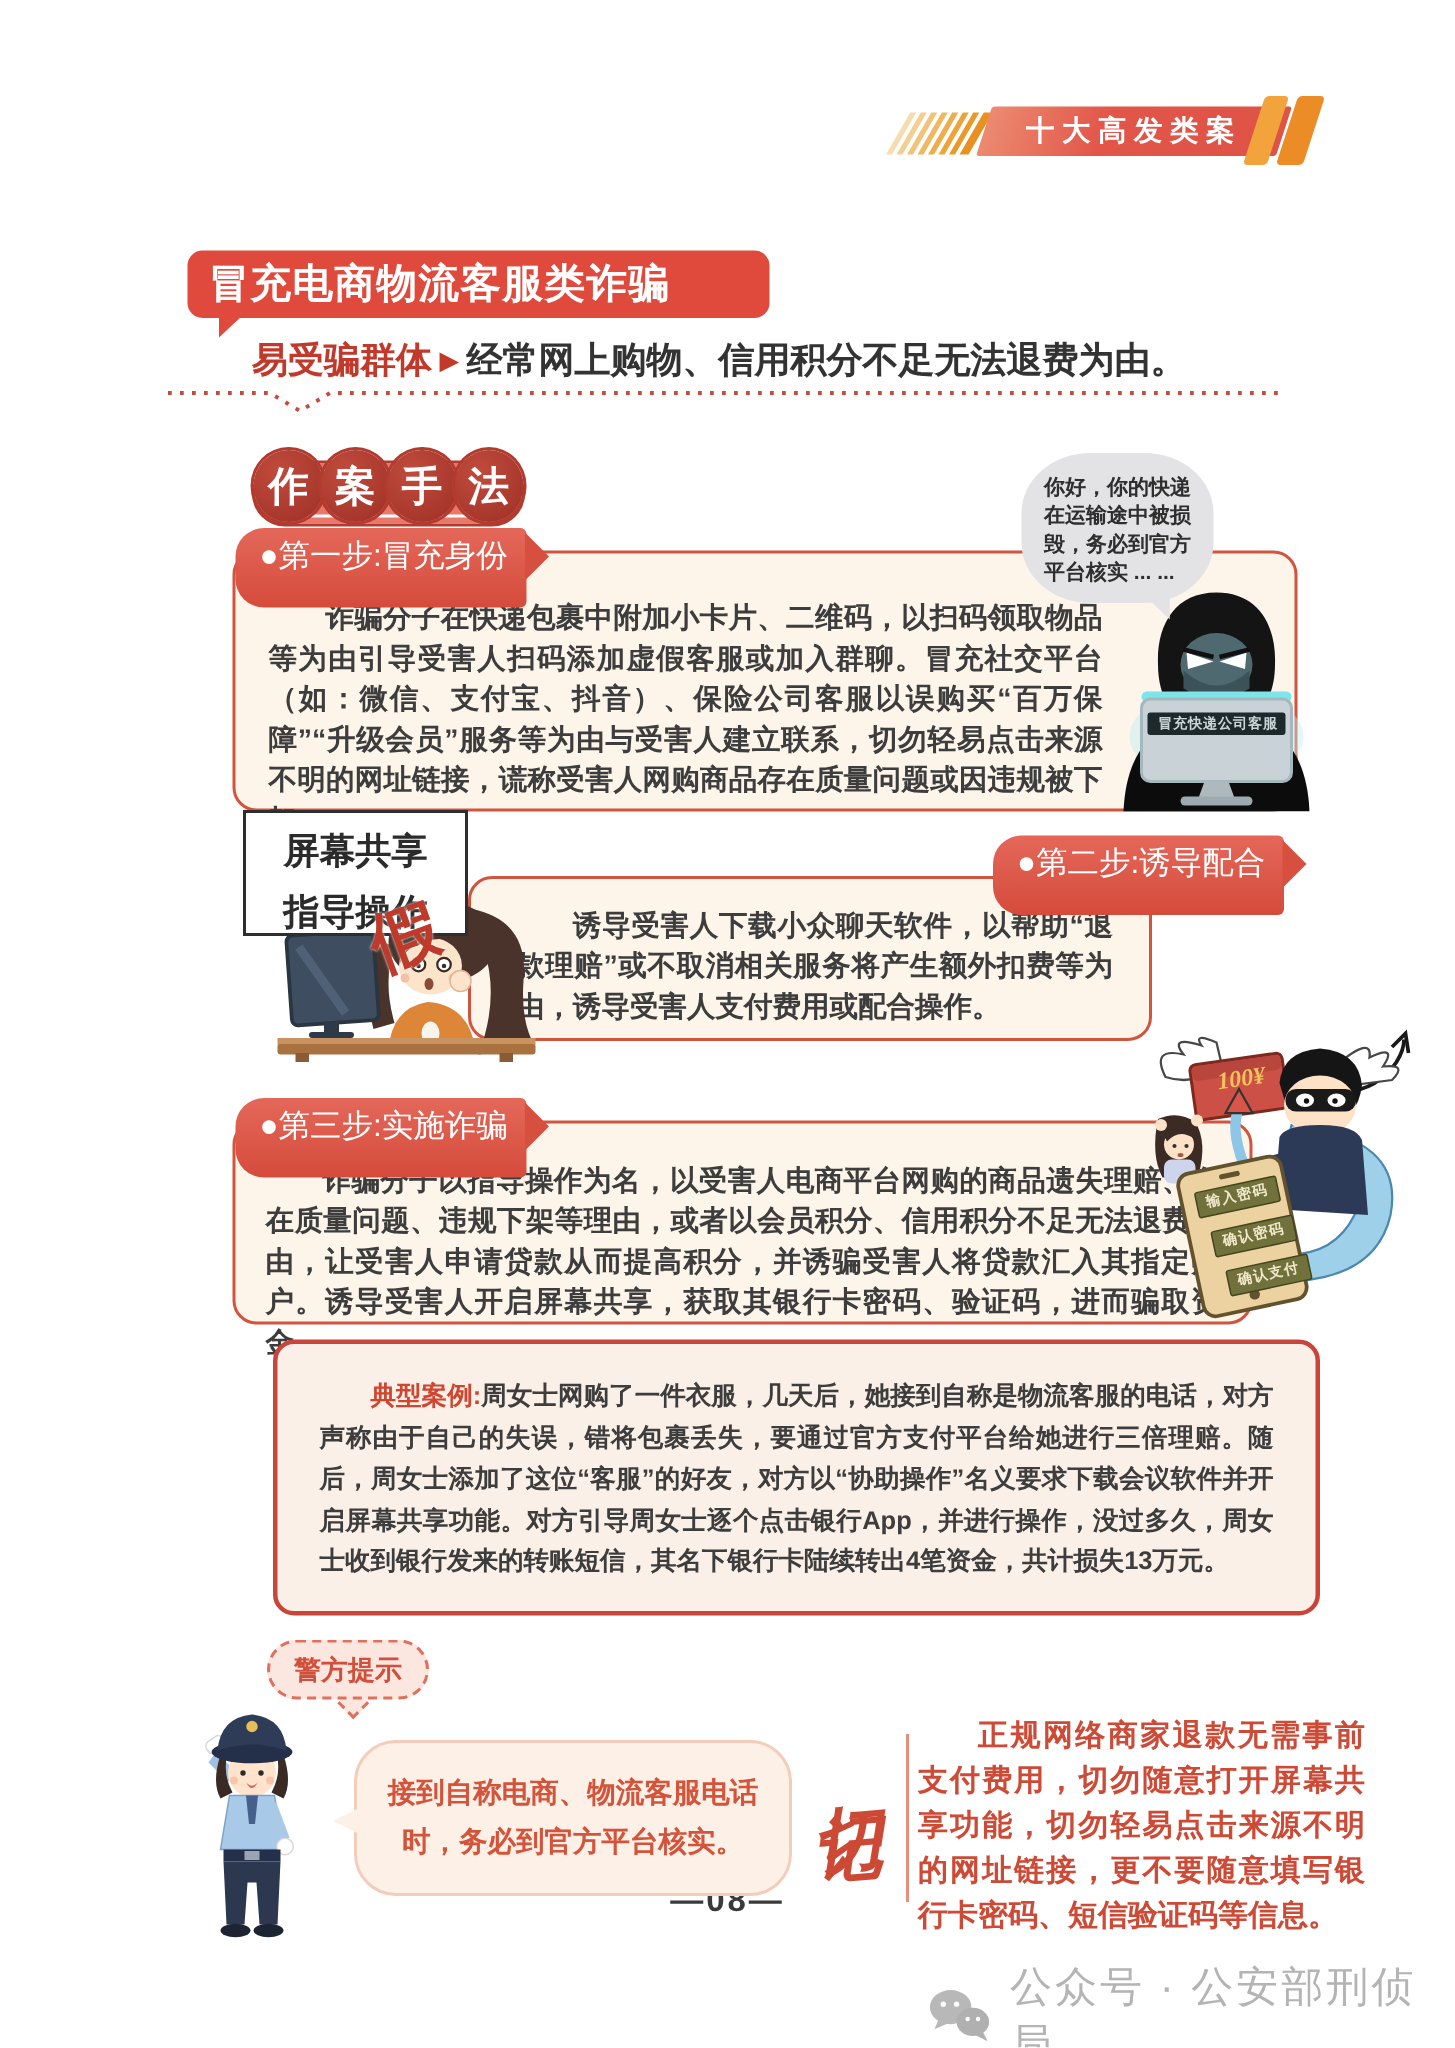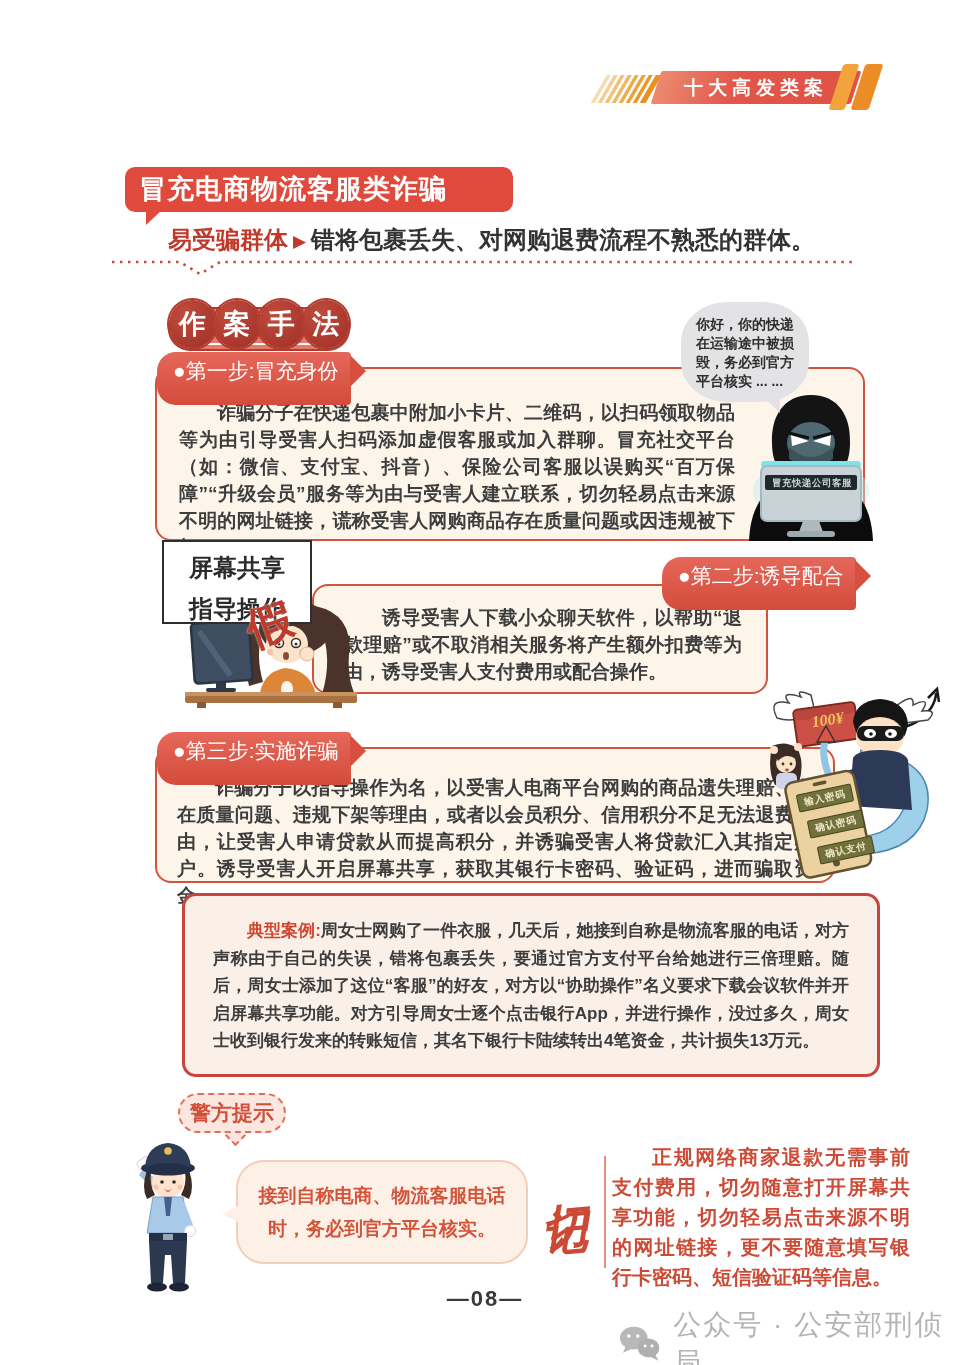--- a/index.html
+++ b/index.html
@@ -59,32 +59,32 @@
   .pbtn3{left:818px;top:841px;}
   .packet-label{position:absolute;left:799px;top:711px;width:58px;height:24px;transform:rotate(-8deg);z-index:4;
       color:#efc35b;font-size:16px;font-weight:bold;font-style:italic;text-align:center;font-family:"Liberation Serif",serif;}
   
   .case-box{position:absolute;left:182px;top:893px;width:698px;height:184px;background:#fbf0e8;border:3px solid #c9443a;border-radius:14px;
       box-sizing:border-box;padding:21px 28px;z-index:1;}
   .case-box p{margin:0;font-size:17px;line-height:27.5px;font-weight:bold;color:#3d3d3d;text-align:justify;text-indent:2em;}
   .case-label{color:#d0452f;}
   
   .police-badge{position:absolute;left:178px;top:1093px;width:108px;height:40px;background:#fce7e0;border:2px dashed #e0705c;border-radius:20px;
-      box-sizing:border-box;text-align:center;line-height:36px;font-size:21px;font-weight:bold;color:#d0503c;z-index:2;}
+      box-sizing:border-box;text-align:center;line-height:36px;font-size:18px;font-weight:bold;color:#d0503c;z-index:2;}
   .police-badge-tail{position:absolute;left:228px;top:1128px;width:13px;height:13px;background:#fce7e0;border-right:2px dashed #e0705c;border-bottom:2px dashed #e0705c;transform:rotate(45deg);z-index:1;}
   .tip-bubble{position:absolute;left:236px;top:1160px;width:292px;height:104px;background:#fdf0e7;border:2px solid #f4cdba;border-radius:28px;
       box-sizing:border-box;padding:17px 10px 0;text-align:center;font-size:19px;line-height:33px;font-weight:bold;color:#d4543b;z-index:2;}
   .tip-tail{position:absolute;left:222px;top:1205px;width:0;height:0;border-right:18px solid #fdf0e7;border-top:9px solid transparent;border-bottom:9px solid transparent;z-index:3;}
   .remember{position:absolute;left:534px;top:1166px;height:130px;writing-mode:vertical-rl;font-size:46px;font-weight:bold;color:#cc4a35;
       font-family:"Liberation Serif","DejaVu Serif",serif;font-style:italic;transform:rotate(-5deg);letter-spacing:6px;}
   .vdivider{position:absolute;left:604px;top:1156px;width:2px;height:112px;background:#e5907c;}
   .advice{position:absolute;left:612px;top:1142px;width:298px;margin:0;font-size:20px;line-height:30px;font-weight:bold;color:#cd4b36;
       text-align:justify;text-indent:2em;}
   
-  .page-number{position:absolute;left:0;top:1286px;width:970px;text-align:center;font-size:22px;font-weight:bold;color:#3a3a3a;letter-spacing:2px;}
+  .page-number{position:absolute;left:0;top:1254px;width:970px;text-align:center;font-size:22px;font-weight:bold;color:#3a3a3a;letter-spacing:2px;}
   .footer{position:absolute;left:618px;top:1306px;display:flex;align-items:center;gap:10px;}
   .footer span{font-size:28px;color:#b4b4b4;letter-spacing:2px;}
 </style>
 </head>
 <body>
 
 <div class="page">
 
   <svg class="hstripes" viewBox="0 0 70 32">
     <g transform="skewX(-30)">
@@ -104,21 +104,21 @@
   <div class="hbar hbar1"></div>
   <div class="hbar hbar2"></div>
 
   <div class="title-banner">
     <span>冒充电商物流客服类诈骗</span>
   </div>
   <div class="title-tail"></div>
   <div class="subtitle">
     <span class="aud">易受骗群体</span>
     <span class="arr">▶</span>
-    <span class="txt">错将包裹丢失、对网购退费流程不熟悉的群体。</span>
+    <span class="txt">经常网上购物、信用积分不足无法退费为由。</span>
   </div>
   <svg class="divider" width="748" height="22" viewBox="0 0 748 22">
     <path d="M2,6 L70,6 L90,18 L110,6 L745,6" fill="none" stroke="#c84a3a" stroke-width="2.6" stroke-dasharray="2.5 5.5"></path>
   </svg>
 
   <div class="method-badge">
     <div class="circles">
       <div class="mcircle">作</div>
       <div class="mcircle">案</div>
       <div class="mcircle">手</div>

